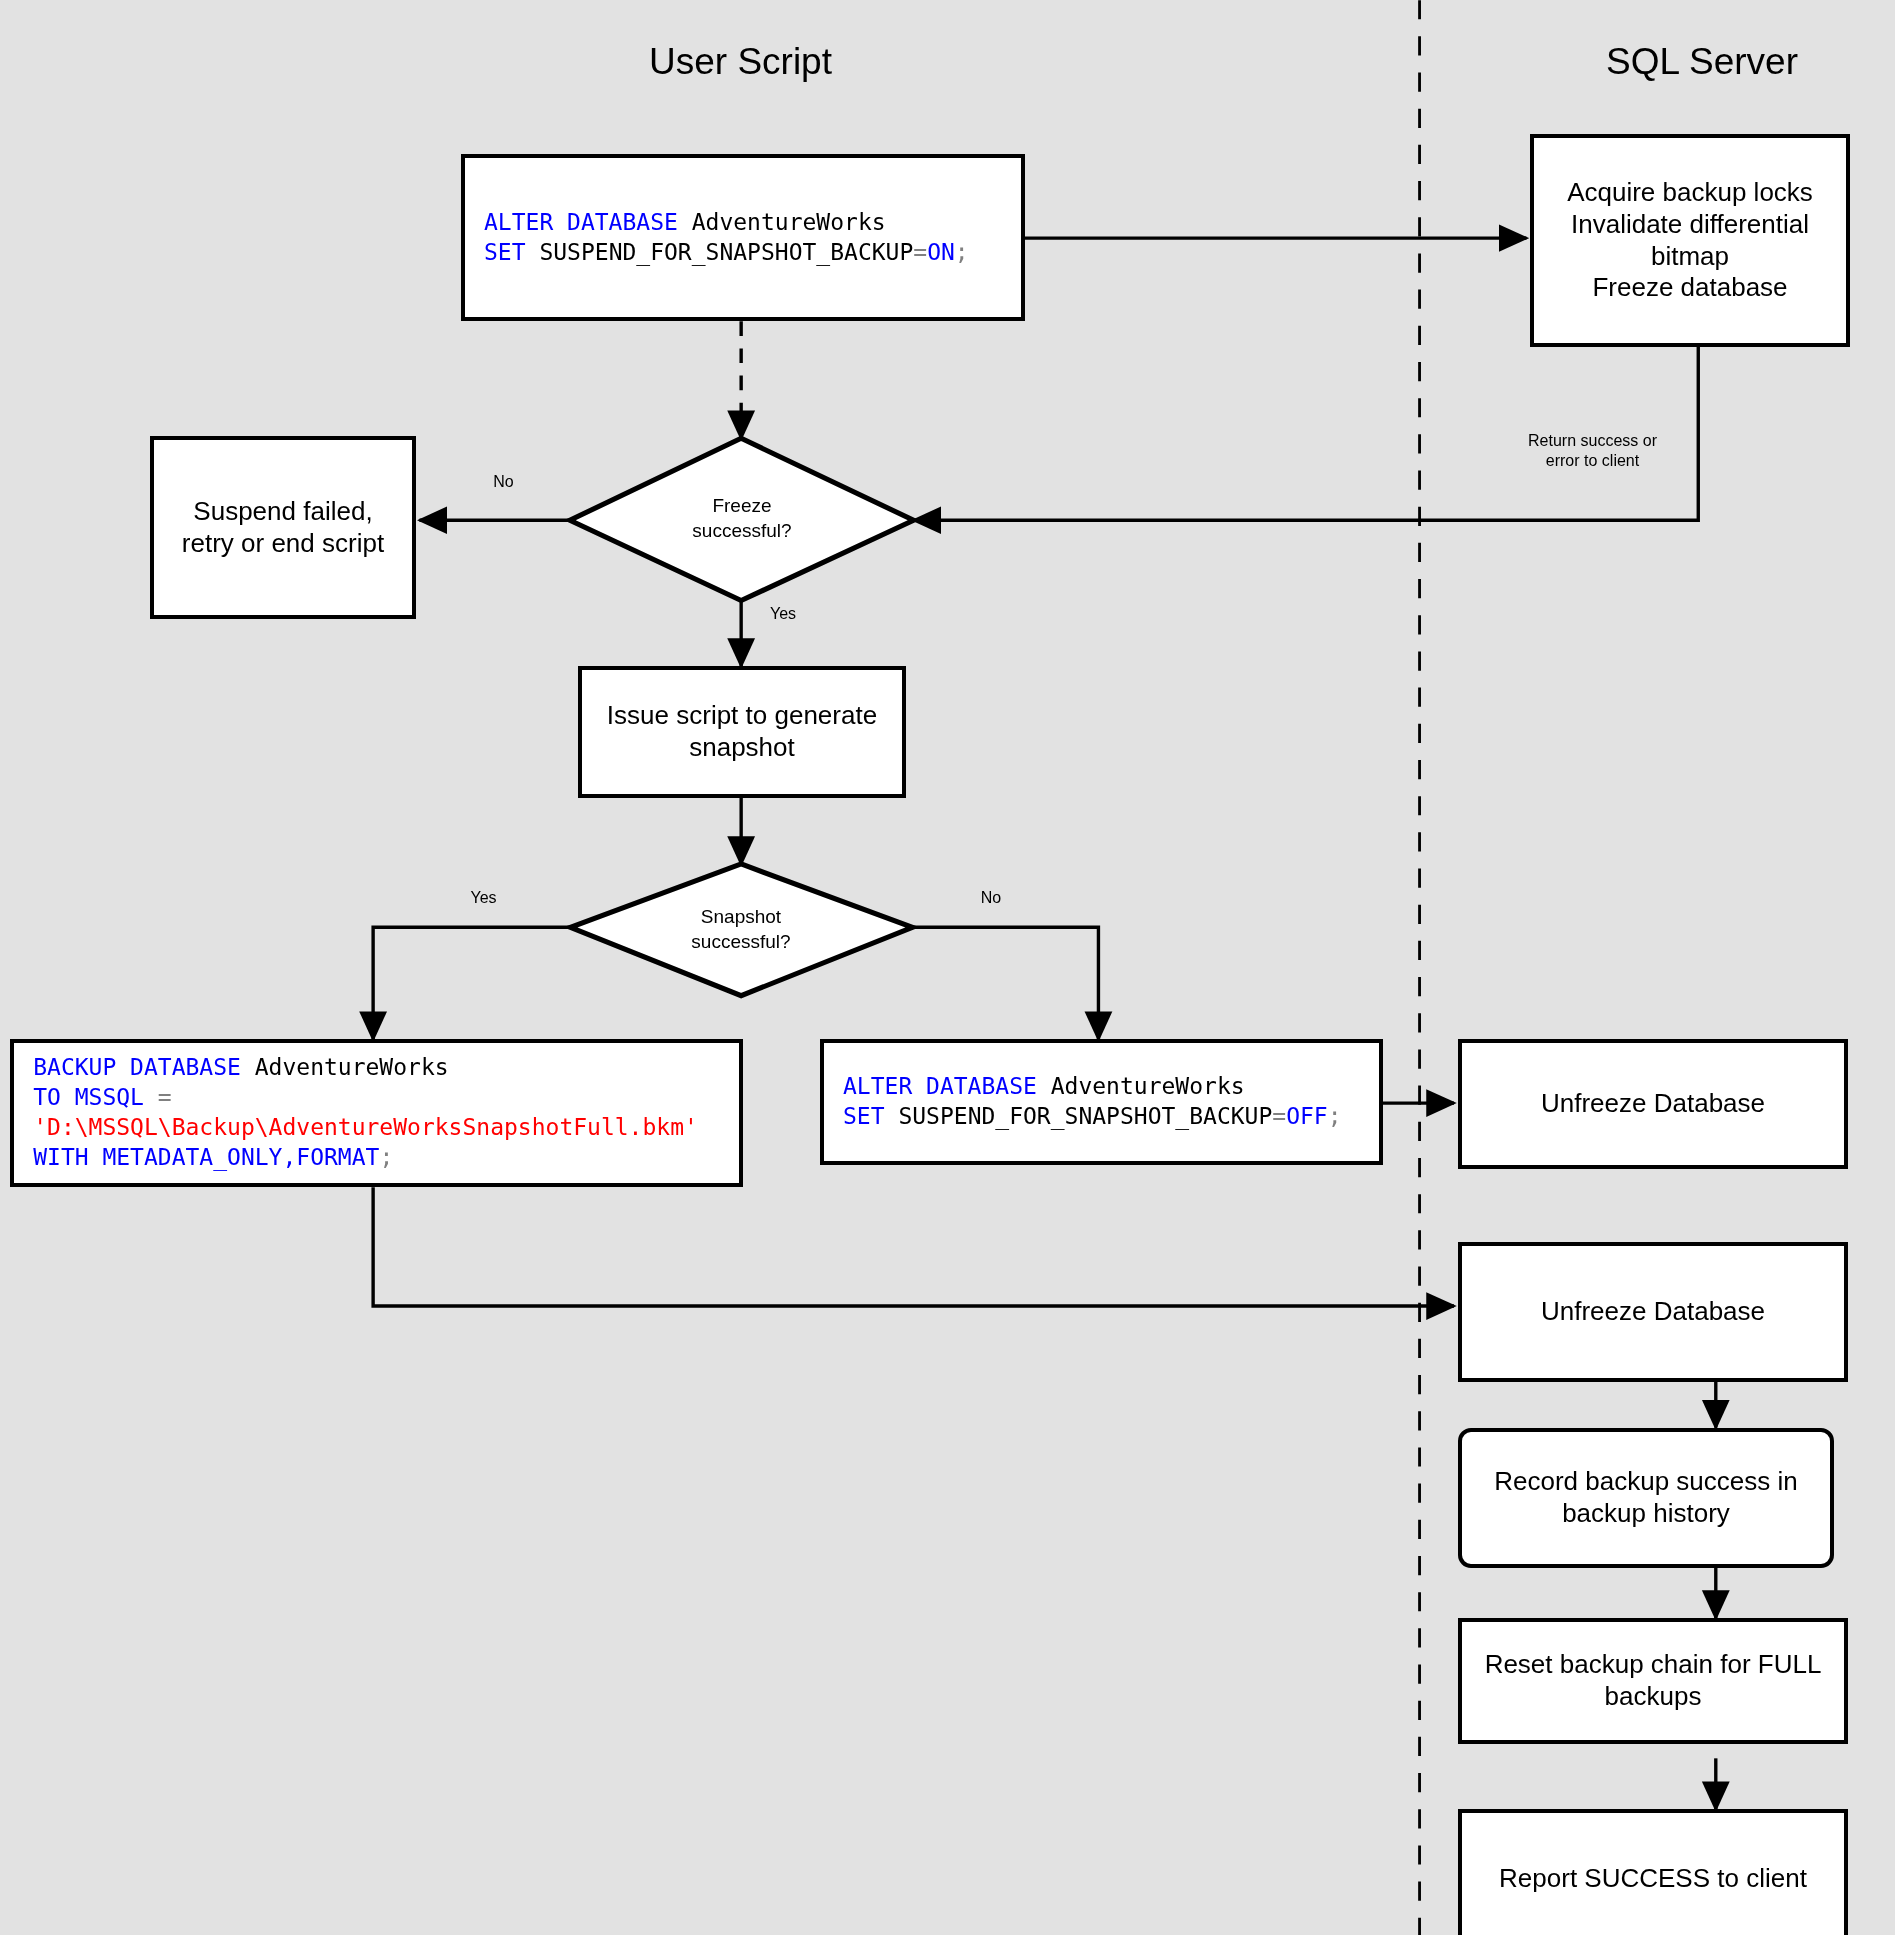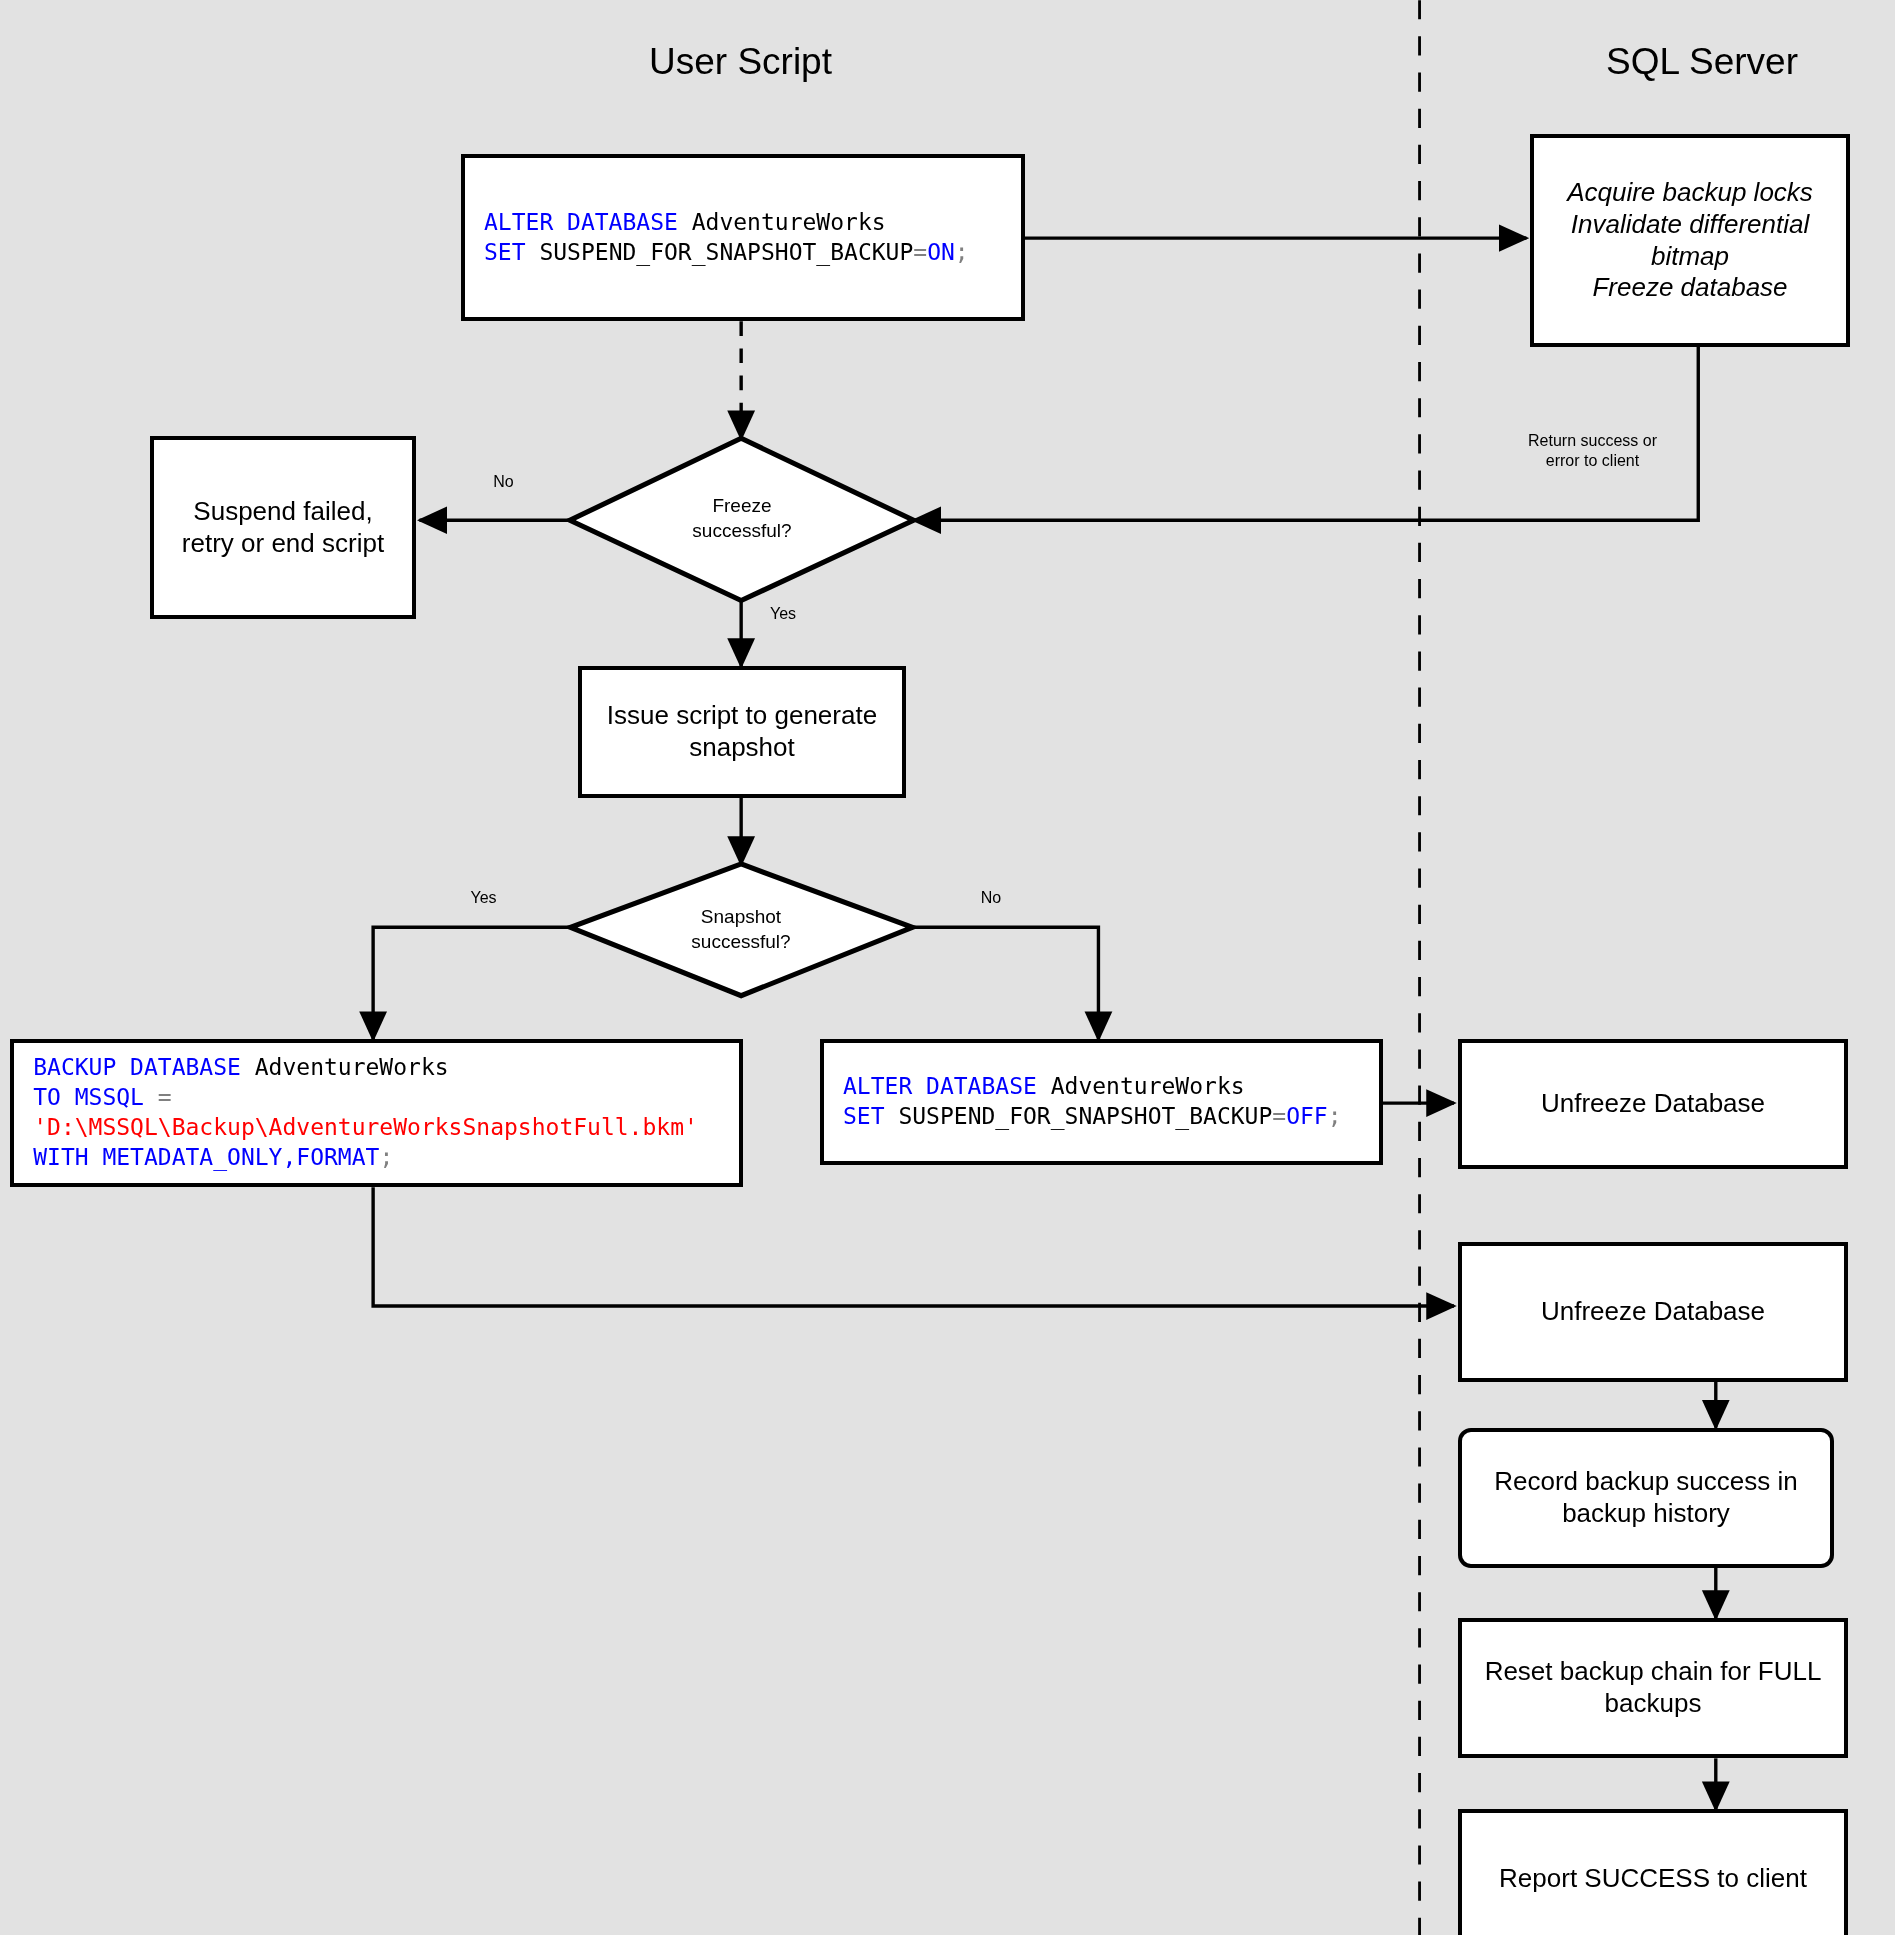--- a/index.html
+++ b/index.html
@@ -141,21 +141,21 @@
 
   <div class="lane-title" style="left:469px; top:41px; width:543px;">User Script</div>
 
   <div class="lane-title" style="left:1487px; top:41px; width:430px;">SQL Server</div>
 
   <div class="code-node" style="left:461px; top:154px; width:564px; height:167px;">
     <pre><span class="kw">ALTER DATABASE </span><span class="id">AdventureWorks</span>
 <span class="kw">SET </span><span class="id">SUSPEND_FOR_SNAPSHOT_BACKUP</span><span class="op">=</span><span class="kw">ON</span><span class="op">;</span></pre>
   </div>
 
-  <div class="node" style="left:1530px; top:134px; width:320px; height:213px;font-style:italic;">
+  <div class="node" style="left:1530px; top:134px; width:320px; height:213px;">
     <div class="txt">Acquire backup locks
 Invalidate differential
 bitmap
 Freeze database</div>
   </div>
 
   <div class="node" style="left:150px; top:436px; width:266px; height:183px;">
     <div class="txt">Suspend failed,
 retry or end script</div>
   </div>
@@ -193,21 +193,21 @@
 
   <div class="node" style="left:1458px; top:1242px; width:390px; height:140px;">
     <div class="txt">Unfreeze Database</div>
   </div>
 
   <div class="node" style="left:1458px; top:1428px; width:376px; height:140px;border-radius:13px;">
     <div class="txt">Record backup success in
 backup history</div>
   </div>
 
-  <div class="node" style="left:1458px; top:1618px; width:390px; height:140px;">
+  <div class="node" style="left:1458px; top:1618px; width:390px; height:126px;">
     <div class="txt">Reset backup chain for FULL
 backups</div>
   </div>
 
   <div class="node" style="left:1458px; top:1809px; width:390px; height:140px;">
     <div class="txt">Report SUCCESS to client</div>
   </div>
 
   <div class="edge-label" style="left:1474px; top:431px; width:237px;">Return success or
 error to client</div>

